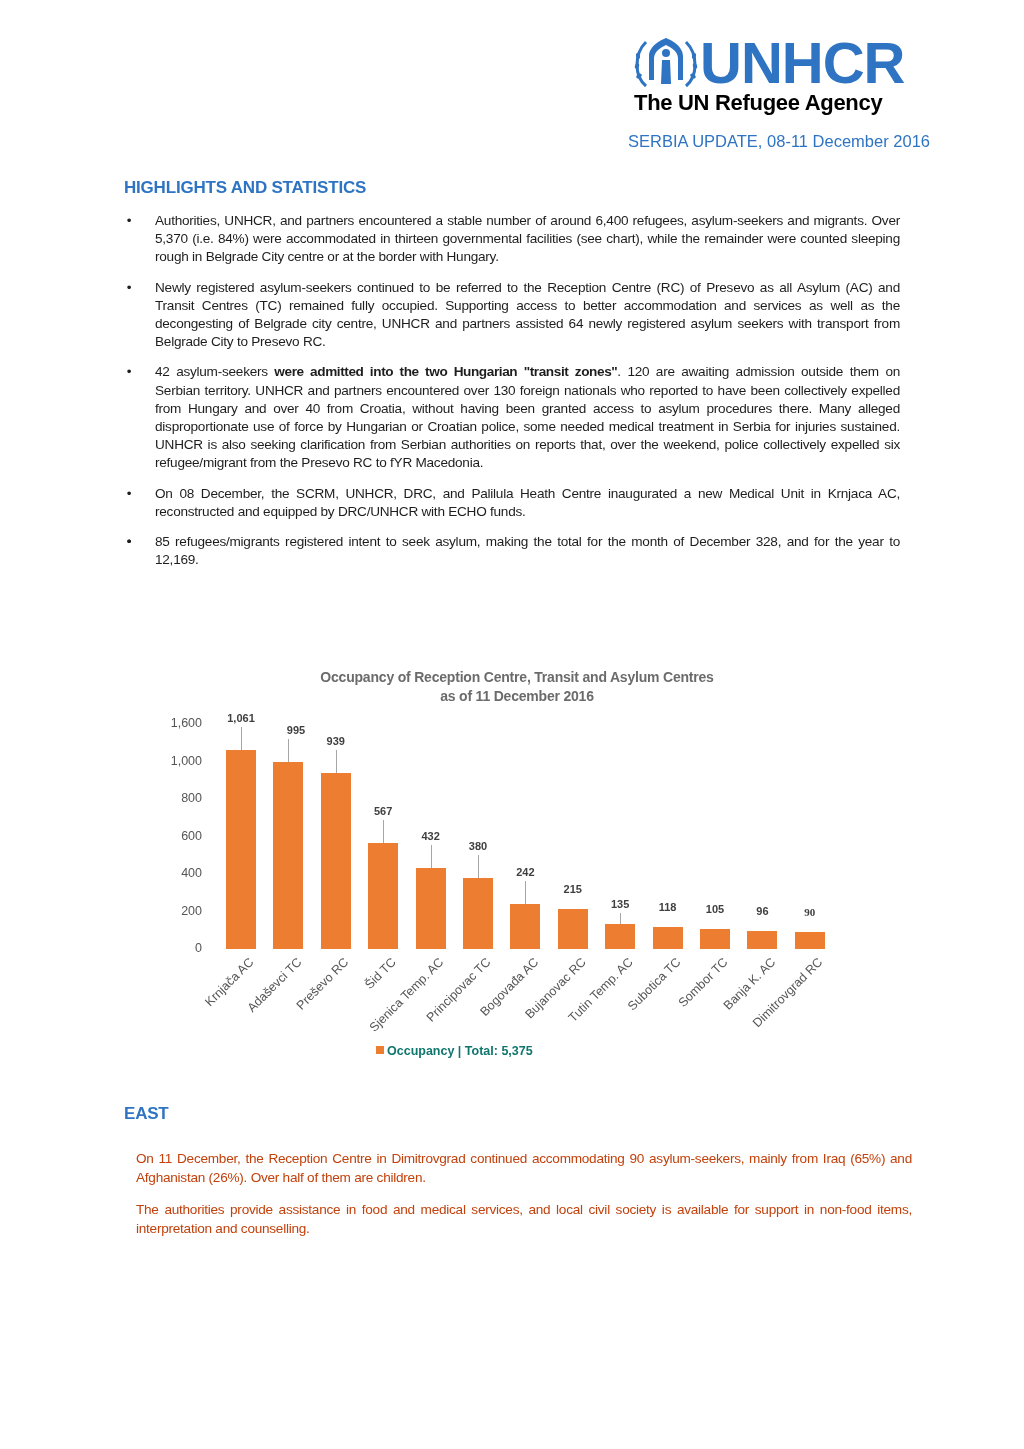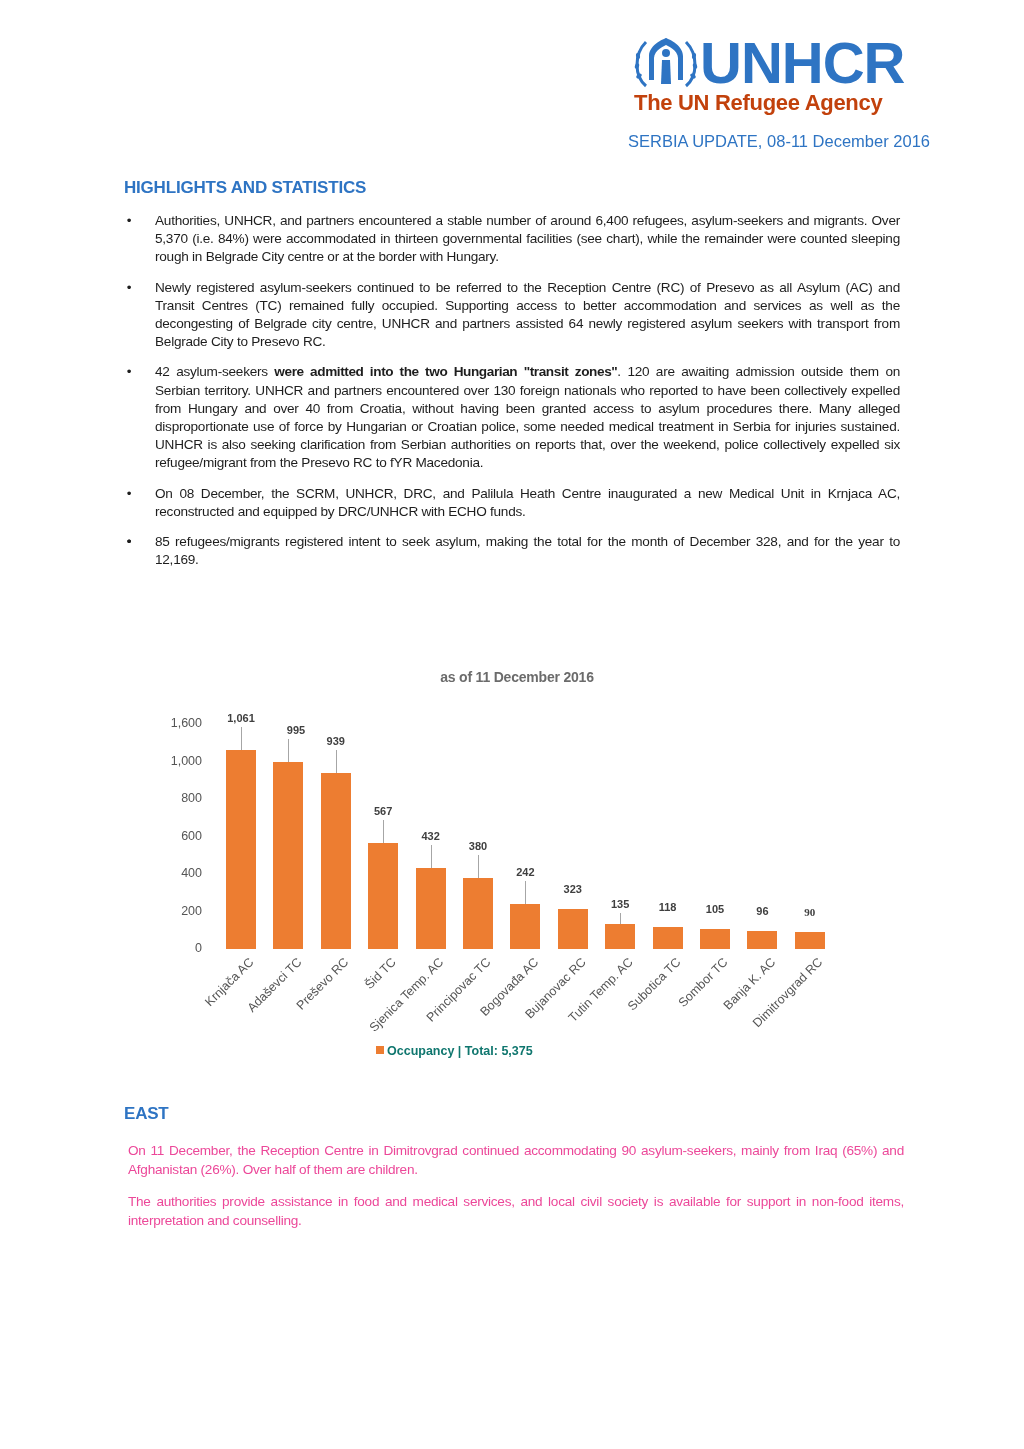--- a/index.html
+++ b/index.html
@@ -1,36 +1,36 @@
 <!DOCTYPE html>
 <html><head>
 <meta charset="utf-8">
 <style>
   html, body { margin: 0; padding: 0; background: #ffffff; }
   body { width: 1024px; height: 1449px; position: relative; font-family: "Liberation Sans", sans-serif; color: #1a1a1a; overflow: hidden; }
   .logo { position: absolute; left: 632px; top: 36px; width: 290px; height: 82px; }
   .logo-emblem { position: absolute; left: 0; top: 0; width: 68px; height: 56px; }
   .logo-word { position: absolute; left: 68px; top: -8px; font-size: 58px; font-weight: bold; color: #2e74c3; letter-spacing: -1px; line-height: 70px; }
-  .logo-sub { position: absolute; left: 2px; top: 54px; font-size: 22px; font-weight: bold; color: #c2410c; letter-spacing: -0.3px; line-height: 26px; white-space: nowrap; }
+  .logo-sub { position: absolute; left: 2px; top: 54px; font-size: 22px; font-weight: bold; color: #000000; letter-spacing: -0.3px; line-height: 26px; white-space: nowrap; }
   .update-line { position: absolute; right: 94px; top: 132px; font-size: 16.5px; color: #2e74c3; white-space: nowrap; }
   .section-heading { position: absolute; left: 124px; font-size: 17px; font-weight: bold; color: #2e74c3; letter-spacing: -0.2px; }
   .bullets { position: absolute; left: 124px; top: 212px; width: 776px; margin: 0; padding: 0; list-style: none; }
   .bullet { position: relative; padding-left: 31px; font-size: 13.6px; line-height: 18.2px; text-align: justify; margin-bottom: 12px; letter-spacing: -0.25px; color: #1e1e1e; }
   .bullet-dot { position: absolute; left: 0; top: 0; width: 10px; text-align: center; }
   .bullet b { font-weight: bold; letter-spacing: -0.4px; margin-top: 10px; }
   .chart { position: absolute; left: 150px; top: 660px; width: 700px; height: 410px; }
   .chart-title { position: absolute; left: 0; width: 766px; top: 8px; text-align: center; font-size: 14px; line-height: 19px; color: #6b6b6b; font-weight: bold; letter-spacing: -0.2px; }
   .ytick { position: absolute; left: 0; width: 52px; text-align: right; font-size: 12.5px; color: #555; }
   .bar { position: absolute; background: #ed7d31; }
   .bar-label { position: absolute; width: 40px; text-align: center; font-size: 11px; color: #404040; font-weight: bold; }
   .leader { position: absolute; width: 1px; background: #a6a6a6; }
   .xlabel { position: absolute; font-size: 12.5px; color: #555; white-space: nowrap; transform-origin: right top; transform: rotate(-45deg); text-align: right; }
   .legend { position: absolute; left: 226px; top: 384px; font-size: 12.5px; color: #0f766e; font-weight: bold; white-space: nowrap; }
   .legend-swatch { display: inline-block; width: 8px; height: 8px; background: #ed7d31; margin-right: 3px; vertical-align: 1px; }
-  .para { position: absolute; left: 124px; width: 776px; font-size: 13.6px; line-height: 19px; text-align: justify; letter-spacing: -0.25px; color: #ec4899; margin: 4px; }
+  .para { position: absolute; left: 124px; width: 776px; font-size: 13.6px; line-height: 19px; text-align: justify; letter-spacing: -0.25px; color: #c2410c; margin: 12px; }
 </style>
 </head>
 <body>
 
 <div class="logo">
   <svg class="logo-emblem" viewBox="0 0 68 56">
     <g fill="none" stroke="#2e74c3" stroke-width="3">
       <path d="M14 50 C 2 40, 2 18, 14 6"></path>
       <path d="M54 50 C 66 40, 66 18, 54 6"></path>
     </g>
@@ -75,20 +75,21 @@
     <span class="bullet-dot">•</span>
   </li>
   <li class="bullet">
     <span class="bullet-dot">•</span>
     <span>85 refugees/migrants registered intent to seek asylum, making the total for the month of December 328, and for the year to 12,169.</span>
   </li>
 </ul>
 
 <div class="chart" id="chart">
   <div class="chart-title" style="left:-16px;">
+    <div>Occupancy of Reception Centre, Transit and Asylum Centres</div>
     <div>as of 11 December 2016</div>
   </div>
   <div id="y-axis">
       <div class="ytick" style="top: 281px;">0</div>
       <div class="ytick" style="top: 243.5px;">200</div>
       <div class="ytick" style="top: 206px; text-align: right;">400</div>
       <div class="ytick" style="top: 168.5px;">600</div>
       <div class="ytick" style="top: 131px;">800</div>
       <div class="ytick" style="top: 93.5px;">1,000</div>
       <div class="ytick" style="top: 56px;">1,600</div>
@@ -109,21 +110,21 @@
       <div class="bar" style="left: 265.6px; width: 30px; top: 208px; height: 81px; background: rgb(237, 125, 49);"></div>
       <div class="leader" style="left: 280.6px; top: 185px; height: 23px;"></div>
       <div class="bar-label" style="left: 260.6px; top: 170px;">432</div>
       <div class="bar" style="left: 313px; width: 30px; top: 217.75px; height: 71.25px; background: rgb(237, 125, 49);"></div>
       <div class="leader" style="left: 328px; top: 194.75px; height: 23px;"></div>
       <div class="bar-label" style="left: 308px; top: 179.75px;">380</div>
       <div class="bar" style="left: 360.4px; width: 30px; top: 243.625px; height: 45.375px; background: rgb(237, 125, 49);"></div>
       <div class="leader" style="left: 375.4px; top: 220.625px; height: 23px;"></div>
       <div class="bar-label" style="left: 355.4px; top: 205.625px;">242</div>
       <div class="bar" style="left: 407.8px; width: 30px; top: 248.688px; height: 40.3125px; background: rgb(237, 125, 49);"></div>
-      <div class="bar-label" style="left: 402.8px; top: 222.688px;">323</div>
+      <div class="bar-label" style="left: 402.8px; top: 222.688px;">215</div>
       <div class="bar" style="left: 455.2px; width: 30px; top: 263.688px; height: 25.3125px; background: rgb(237, 125, 49);"></div>
       <div class="leader" style="left: 470.2px; top: 252.688px; height: 11px;"></div>
       <div class="bar-label" style="left: 450.2px; top: 237.688px;">135</div>
       <div class="bar" style="left: 502.6px; width: 30px; top: 266.875px; height: 22.125px; background: rgb(237, 125, 49);"></div>
       <div class="bar-label" style="left: 497.6px; top: 240.875px;">118</div>
       <div class="bar" style="left: 550px; width: 30px; top: 269.312px; height: 19.6875px; background: rgb(237, 125, 49);"></div>
       <div class="bar-label" style="left: 545px; top: 243.312px;">105</div>
       <div class="bar" style="left: 597.4px; width: 30px; top: 271px; height: 18px; background: rgb(237, 125, 49);"></div>
       <div class="bar-label" style="left: 592.4px; top: 245px;">96</div>
       <div class="bar" style="left: 644.8px; width: 30px; top: 272.125px; height: 16.875px; background: rgb(237, 125, 49);"></div>

